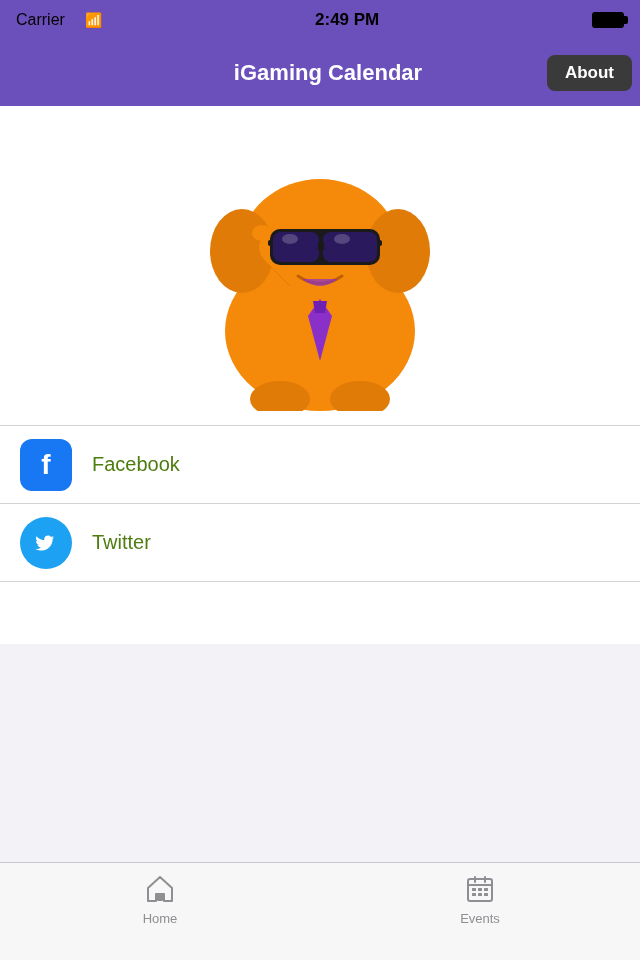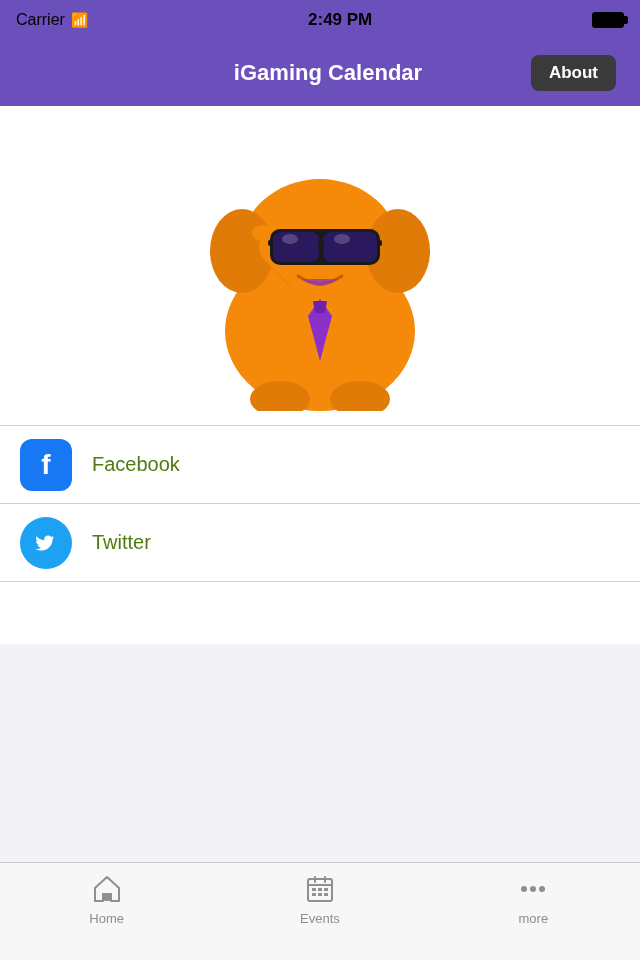--- a/index.html
+++ b/index.html
@@ -22,21 +22,21 @@
       align-items: center;
       justify-content: space-between;
       padding: 0 16px;
       color: #000;
       font-size: 16px;
       font-weight: 500;
     }
     .status-carrier {
       display: flex;
       align-items: center;
-      gap: 6px;
+      gap: 20px;
       text-align: center;
     }
     .wifi-icon {
       font-size: 14px;
     }
     .status-time {
       font-size: 17px;
       font-weight: 600;
     }
     .battery-icon {
@@ -77,21 +77,21 @@
       position: relative;
     }
     .nav-title {
       color: #fff;
       font-size: 22px;
       font-weight: 600;
       margin-left: 16px;
     }
     .about-button {
       position: absolute;
-      right: 24px;
+      right: 8px;
       background: #3a3a3a;
       color: #fff;
       border: none;
       border-radius: 8px;
       padding: 8px 18px;
       font-size: 17px;
       font-weight: 600;
       cursor: pointer;
     }
 
@@ -322,24 +322,14 @@
         <rect x="7" y="19" width="4" height="3" fill="#8e8e93" rx="0.5"></rect>
         <rect x="13" y="19" width="4" height="3" fill="#8e8e93" rx="0.5"></rect>
         <rect x="19" y="19" width="4" height="3" fill="#8e8e93" rx="0.5"></rect>
       </svg>
     </div>
     <span class="tab-label">Events</span>
   </div>
 
 
 
-  <div class="tab-item">
-    <div class="tab-icon">
-      <svg width="30" height="30" viewBox="0 0 30 30">
-        <circle cx="6" cy="15" r="3" fill="#8e8e93"></circle>
-        <circle cx="15" cy="15" r="3" fill="#8e8e93"></circle>
-        <circle cx="24" cy="15" r="3" fill="#8e8e93"></circle>
-      </svg>
-    </div>
-    <span class="tab-label">more</span>
-  </div>
 
 </div>
 
 </body></html>

